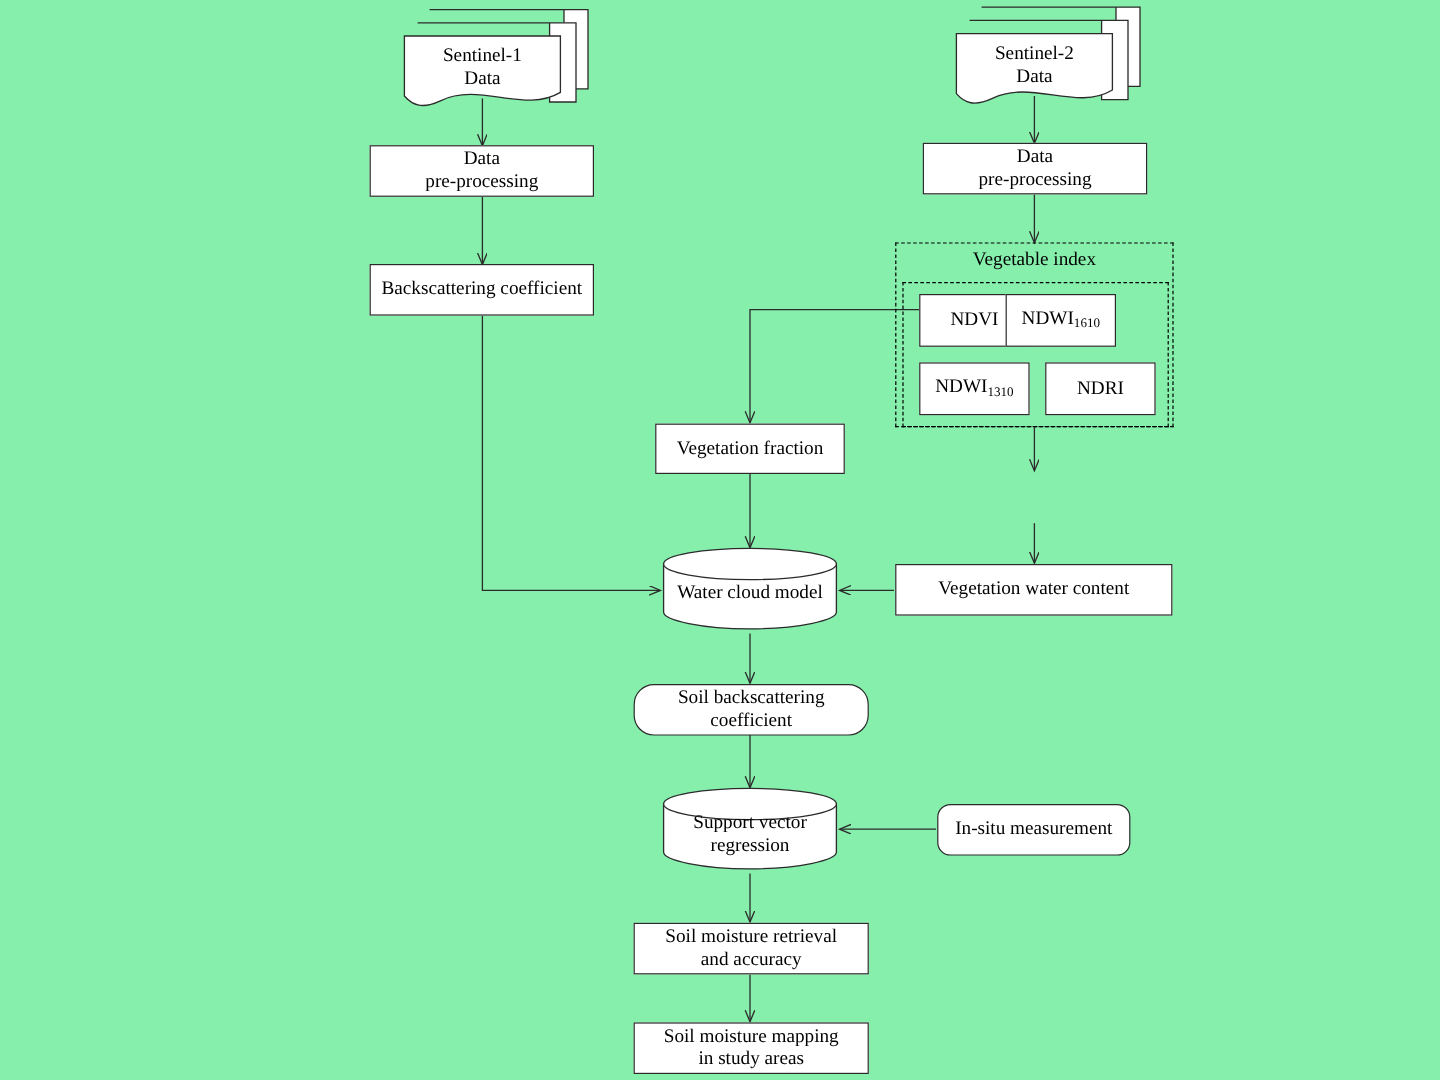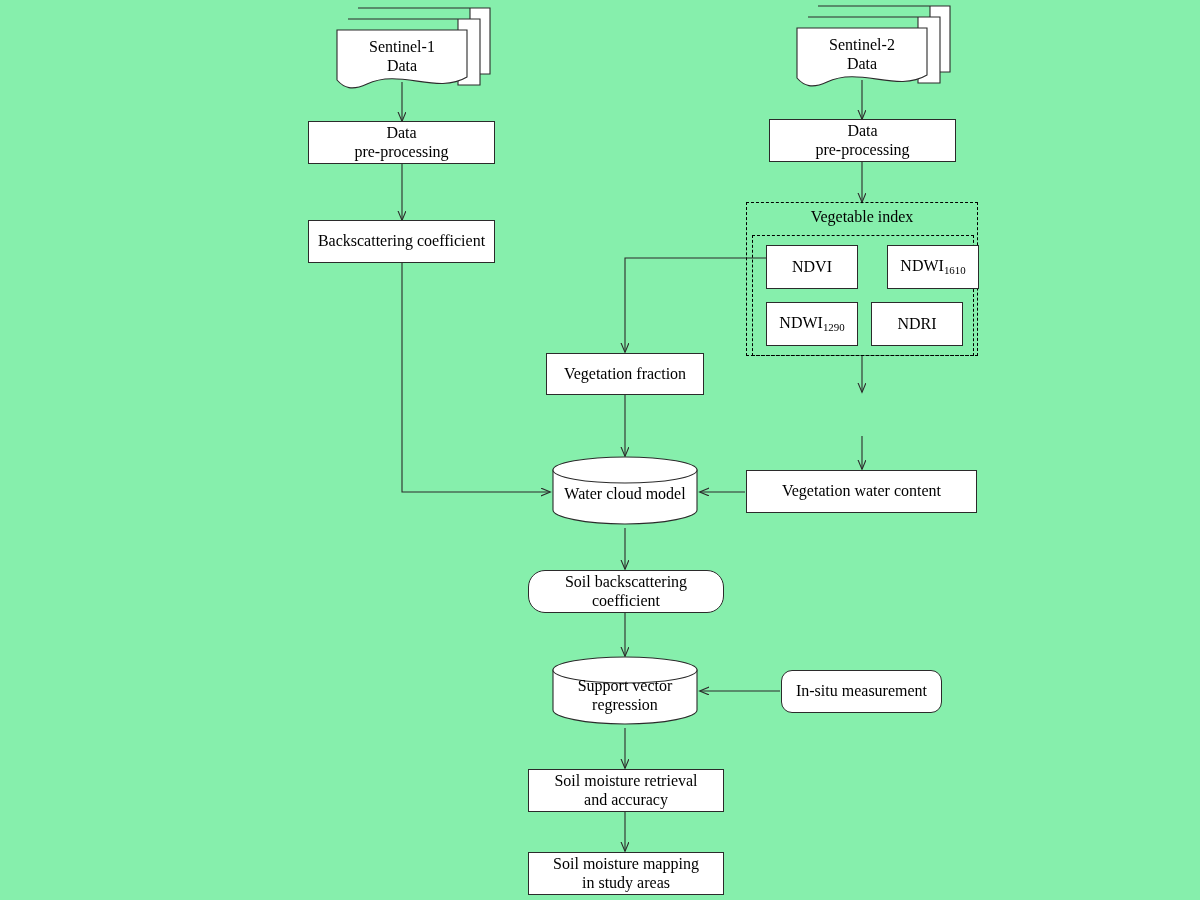--- a/index.html
+++ b/index.html
@@ -156,29 +156,29 @@
   <div class="node dashbox label-top fs16" style="left:746px; top:202px; width:232px; height:154px;">
     <span>Vegetable index</span>
   </div>
 
   <div class="dashbox" style="position:absolute; left:752px; top:235px; width:220px; height:119px;"></div>
 
   <div class="node rect fs16" style="left:766px; top:245px; width:92px; height:44px;">
     <span>NDVI</span>
   </div>
 
-  <div class="node rect fs16" style="left:887px; top:245px; width:92px; height:44px;align-items:center;">
+  <div class="node rect fs16" style="left:838px; top:245px; width:92px; height:44px;align-items:center;">
     <span>
       <span>NDWI</span><sub>1610</sub>
     </span>
   </div>
 
   <div class="node rect fs16" style="left:766px; top:302px; width:92px; height:44px;">
     <span>
-      <span>NDWI</span><sub>1290</sub>
+      <span>NDWI</span><sub>1310</sub>
     </span>
   </div>
 
   <div class="node rect fs16" style="left:871px; top:302px; width:92px; height:44px;">
     <span>NDRI</span>
   </div>
 
   <div class="node rect fs16" style="left:546px; top:353px; width:158px; height:42px;">
     <span>Vegetation fraction</span>
   </div>

